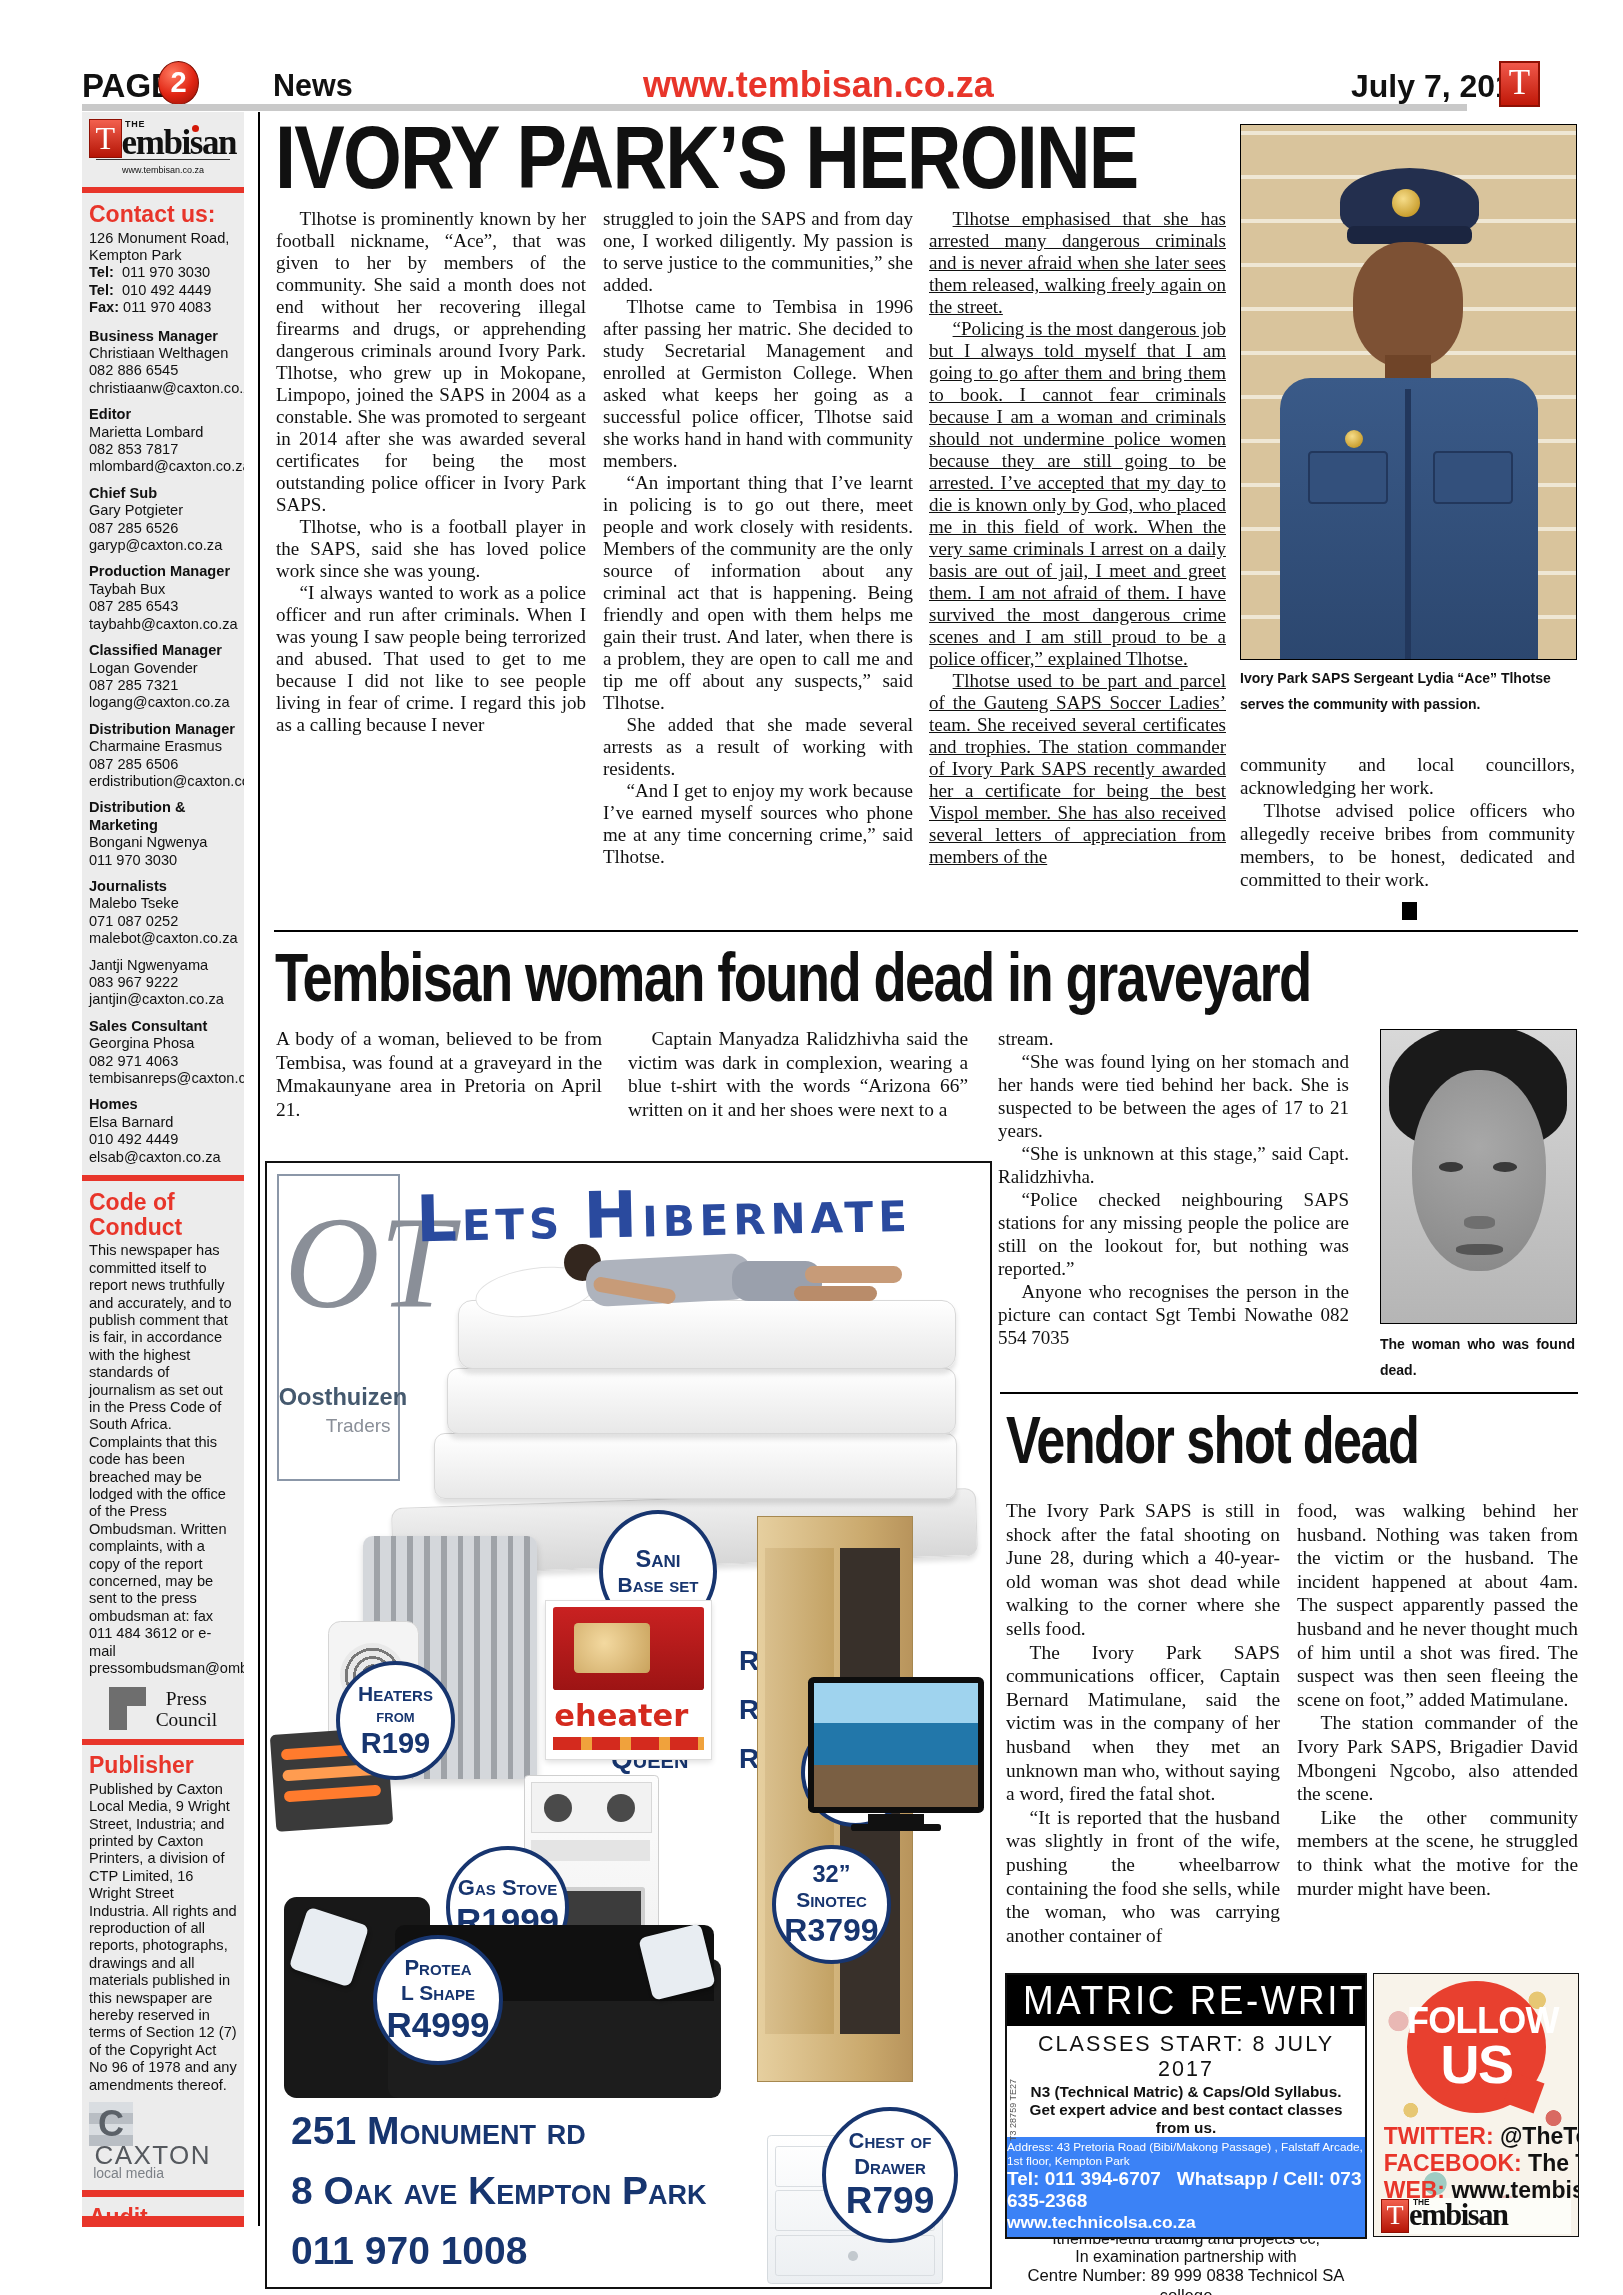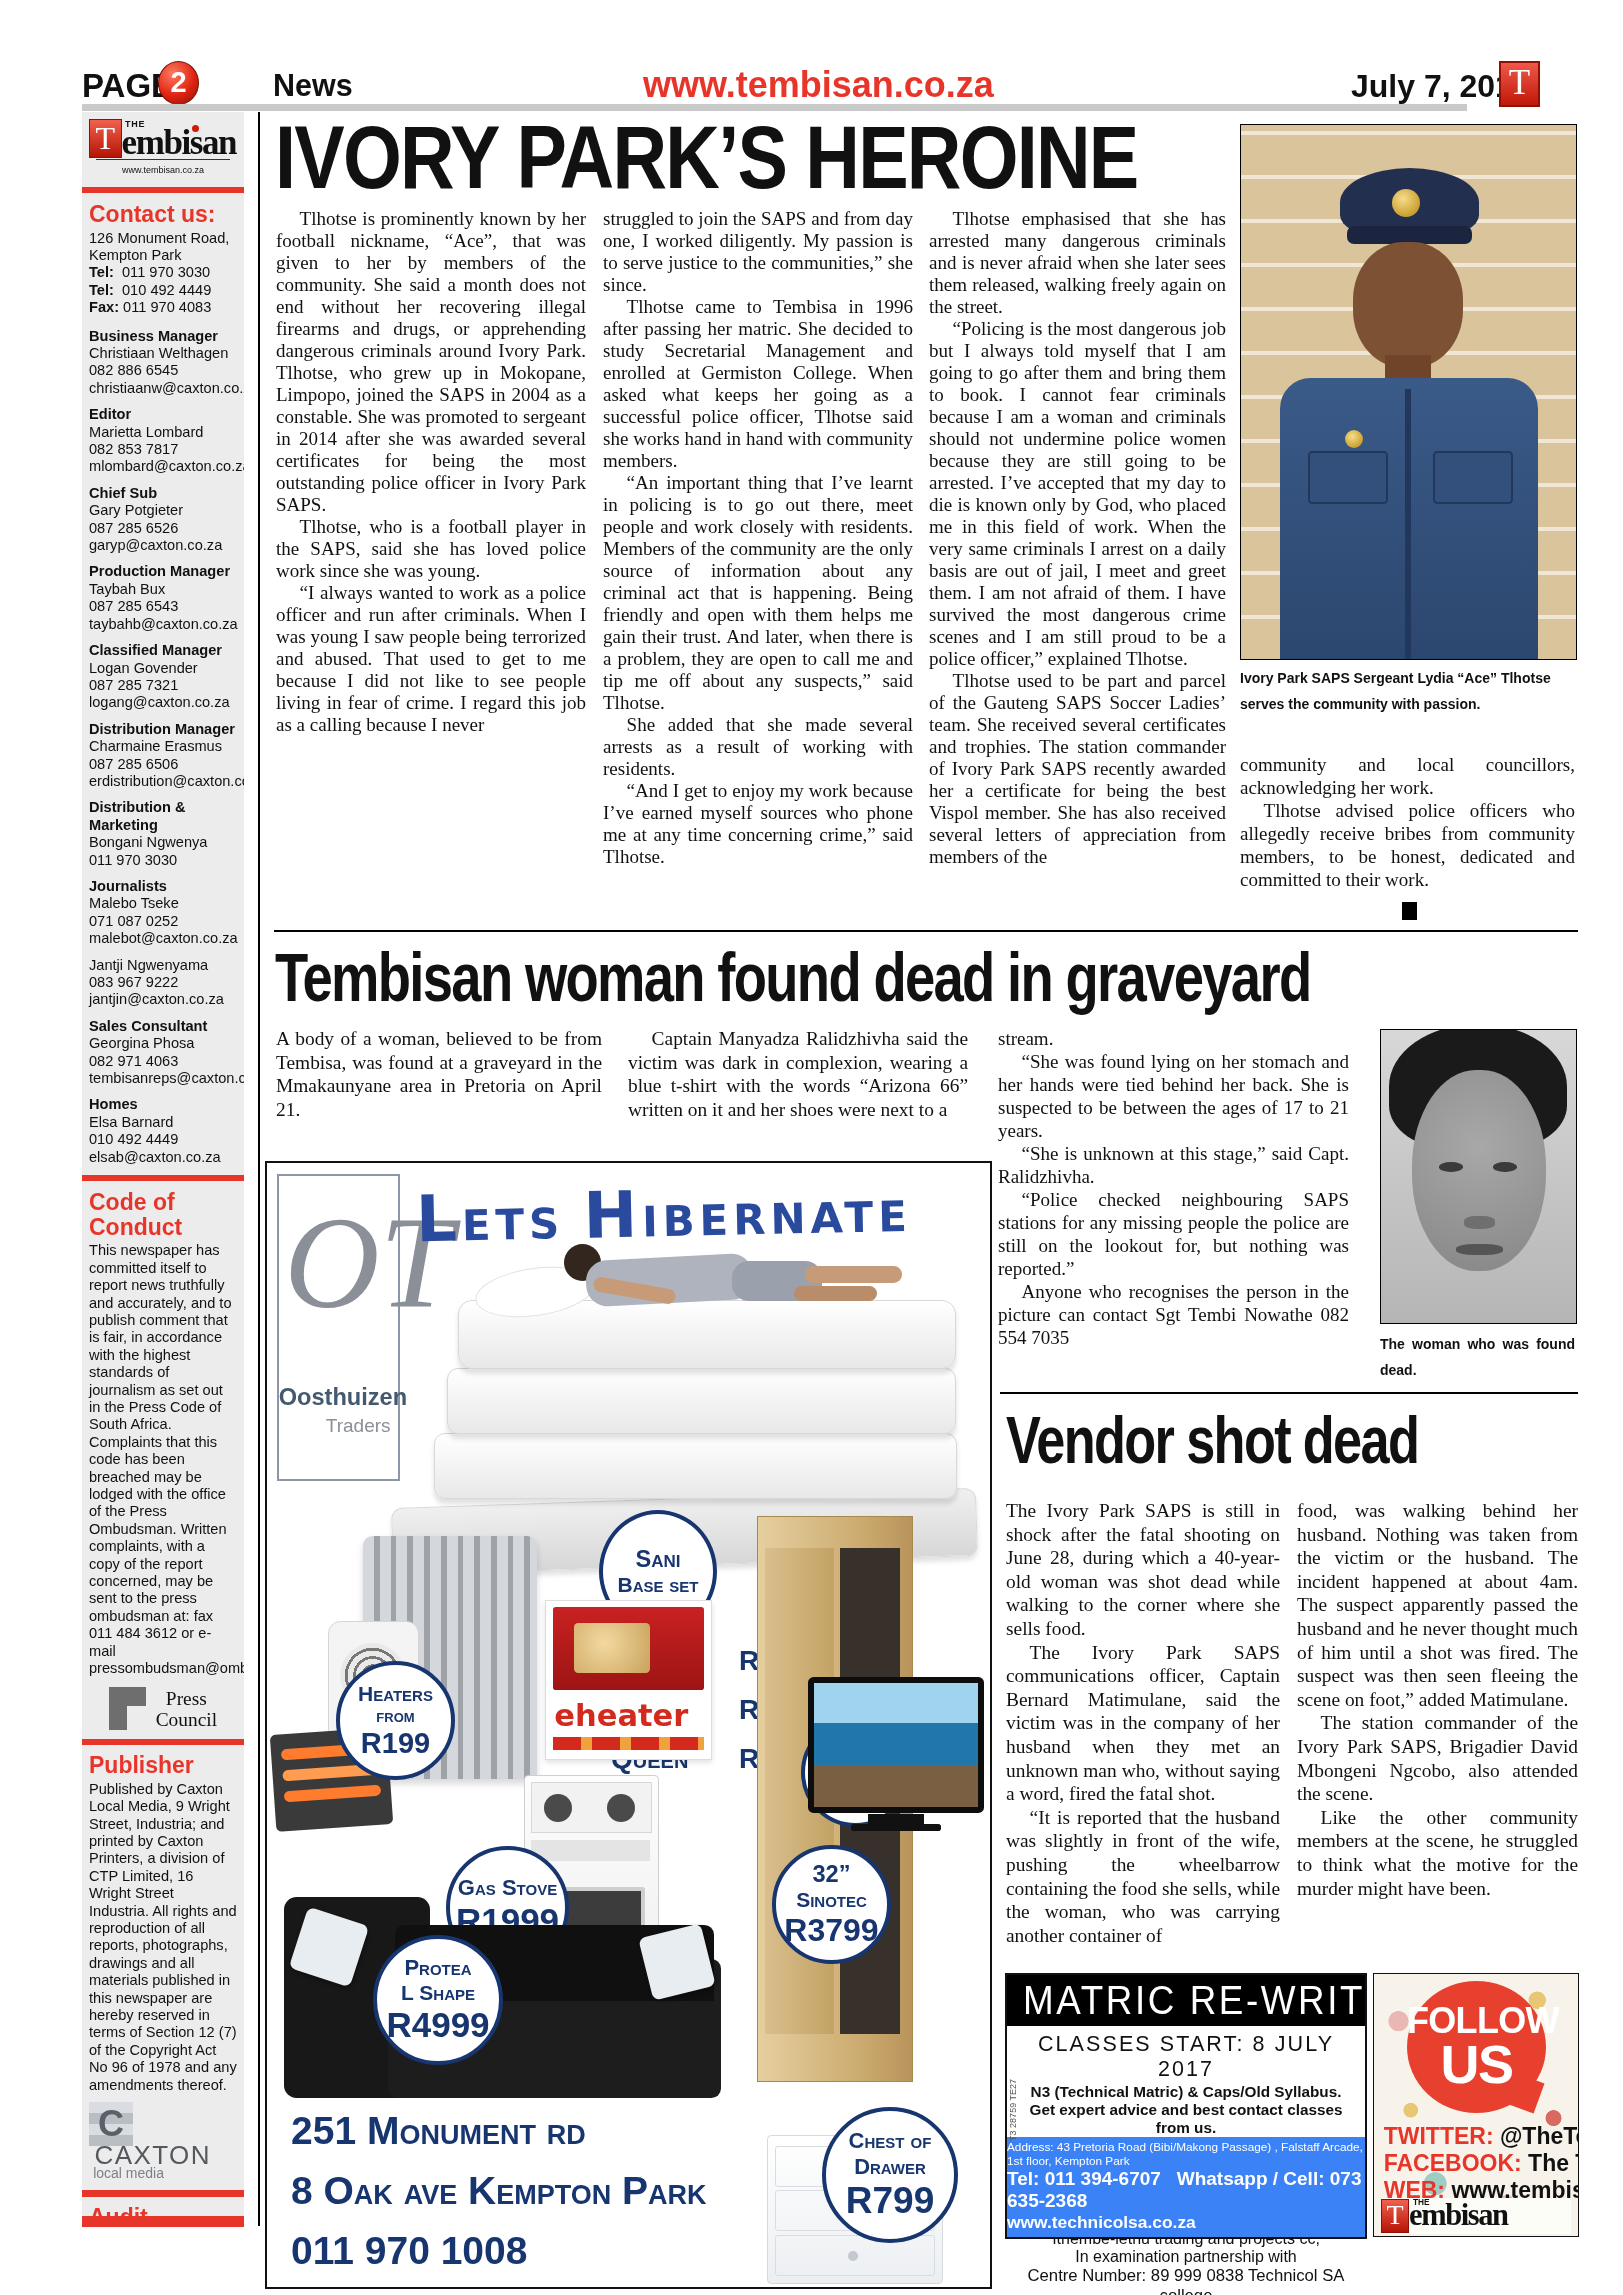--- a/index.html
+++ b/index.html
@@ -228,27 +228,27 @@
     <div class="abs" style="left:104px;top:305px;width:18px;height:18px;border-radius:50%;background:radial-gradient(circle at 40% 35%,#f6dd8a,#b8860b);"></div>
   </figure>
   <div class="abs caption" style="left:1240px;top:665px;width:335px;">Ivory Park SAPS Sergeant Lydia “Ace” Tlhotse serves the community with passion.</div>
 
   <div class="abs serifcol" style="left:276px;top:208px;width:310px;height:721px;font-size:19px;line-height:22px;">
     <p>Tlhotse is prominently known by her football nickname, “Ace”, that was given to her by members of the community. She said a month does not end without her recovering illegal firearms and drugs, or apprehending dangerous criminals around Ivory Park. Tlhotse, who grew up in Mokopane, Limpopo, joined the SAPS in 2004 as a constable. She was promoted to sergeant in 2014 after she was awarded several certificates for being the most outstanding police officer in Ivory Park SAPS.</p>
     <p>Tlhotse, who is a football player in the SAPS, said she has loved police work since she was young.</p>
     <p>“I always wanted to work as a police officer and run after criminals. When I was young I saw people being terrorized and abused. That used to get to me because I did not like to see people living in fear of crime. I regard this job as a calling because I never</p>
   </div>
   <div class="abs serifcol" style="left:603px;top:208px;width:310px;height:721px;font-size:19px;line-height:22px;">
-    <p class="noind">struggled to join the SAPS and from day one, I worked diligently. My passion is to serve justice to the communities,” she since.</p>
+    <p class="noind">struggled to join the SAPS and from day one, I worked diligently. My passion is to serve justice to the communities,” she added.</p>
     <p>Tlhotse came to Tembisa in 1996 after passing her matric. She decided to study Secretarial Management and enrolled at Germiston College. When asked what keeps her going as a successful police officer, Tlhotse said she works hand in hand with community members.</p>
     <p>“An important thing that I’ve learnt in policing is to go out there, meet people and work closely with residents. Members of the community are the only source of information about any criminal act that is happening. Being friendly and open with them helps me gain their trust. And later, when there is a problem, they are open to call me and tip me off about any suspects,” said Tlhotse.</p>
     <p>She added that she made several arrests as a result of working with residents.</p>
     <p>“And I get to enjoy my work because I’ve earned myself sources who phone me at any time concerning crime,” said Tlhotse.</p>
   </div>
-  <div class="abs serifcol" style="left:929px;top:208px;width:297px;height:721px;font-size:19px;line-height:22px;">
+  <div class="abs serifcol" style="left:929px;top:208px;width:297px;height:721px;font-size:19px;line-height:22px;text-decoration:underline;">
     <p>Tlhotse emphasised that she has arrested many dangerous criminals and is never afraid when she later sees them released, walking freely again on the street.</p>
     <p>“Policing is the most dangerous job but I always told myself that I am going to go after them and bring them to book. I cannot fear criminals because I am a woman and criminals should not undermine police women because they are still going to be arrested. I’ve accepted that my day to die is known only by God, who placed me in this field of work. When the very same criminals I arrest on a daily basis are out of jail, I meet and greet them. I am not afraid of them. I have survived the most dangerous crime scenes and I am still proud to be a police officer,” explained Tlhotse.</p>
     <p>Tlhotse used to be part and parcel of the Gauteng SAPS Soccer Ladies’ team. She received several certificates and trophies. The station commander of Ivory Park SAPS recently awarded her a certificate for being the best Vispol member. She has also received several letters of appreciation from members of the</p>
   </div>
   <div class="abs serifcol" style="left:1240px;top:753px;width:335px;height:165px;font-size:19px;line-height:23px;">
     <p class="noind">community and local councillors, acknowledging her work.</p>
     <p>Tlhotse advised police officers who allegedly receive bribes from community members, to be honest, dedicated and committed to their work.</p>
   </div>
   <div class="abs endmark" style="left:1402px;top:902px;"></div>
 

